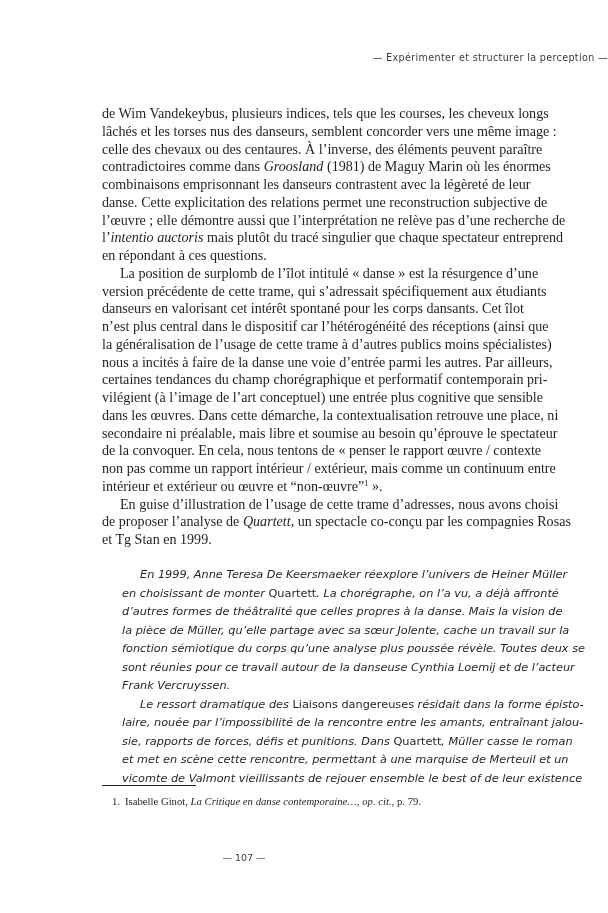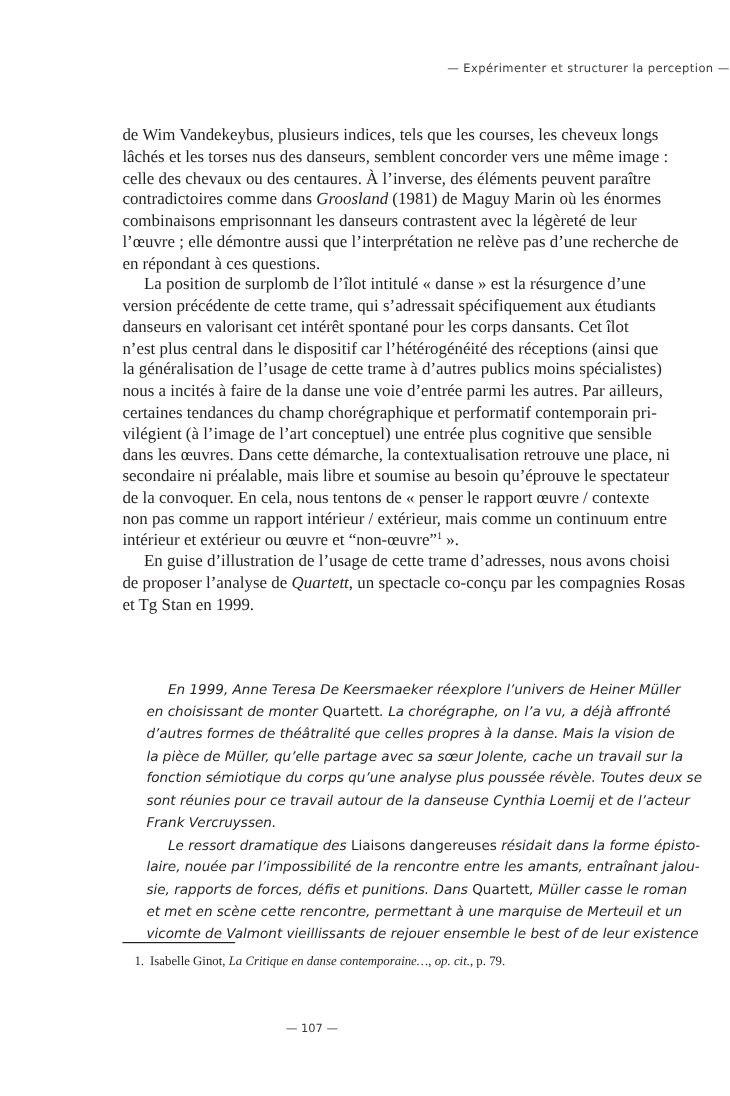--- a/index.html
+++ b/index.html
@@ -23,39 +23,41 @@
     .quote .line.indent { text-indent: 18px; }
     .quote .roman { font-style: normal; }
     .footnote-rule {
       position: absolute; left: 102px; top: 785px; width: 94px; height: 0; border-top: 1px solid #231f20;
     }
     .footnote {
       position: absolute; left: 112px; top: 795px; font-family: "Liberation Serif", serif; font-size: 10.7px; color: #231f20; white-space: nowrap;
     }
     .footnote .num { margin-right: 5px; }
     .page-number {
-      position: absolute; top: 852px; left: 16px; width: 488px; text-align: center;
+      position: absolute; top: 852px; left: 0; width: 488px; text-align: center;
       font-family: "DejaVu Sans", sans-serif; font-size: 9.5px; color: #3a3a3a;
     }
     sup { font-size: 60%; line-height: 0; vertical-align: 0.55em; }
     em { font-style: italic; margin-top: 17px; }
   </style>
 </head>
 <body>
 
 <div class="running-head">— Expérimenter et structurer la perception —</div>
 
 <div class="body-text">
   <div>
     <span class="line">de Wim Vandekeybus, plusieurs indices, tels que les courses, les cheveux longs</span>
     <span class="line">lâchés et les torses nus des danseurs, semblent concorder vers une même image :</span>
     <span class="line">celle des chevaux ou des centaures. À l’inverse, des éléments peuvent paraître</span>
     <span class="line"><span>contradictoires comme dans </span><em>Groosland</em><span> (1981) de Maguy Marin où les énormes</span></span>
     <span class="line">combinaisons emprisonnant les danseurs contrastent avec la légèreté de leur</span>
+    <span class="line">danse. Cette explicitation des relations permet une reconstruction subjective de</span>
     <span class="line">l’œuvre ; elle démontre aussi que l’interprétation ne relève pas d’une recherche de</span>
+    <span class="line"><span>l’</span><em>intentio auctoris</em><span> mais plutôt du tracé singulier que chaque spectateur entreprend</span></span>
     <span class="line last">en répondant à ces questions.</span>
   </div>
   <div>
     <span class="line indent">La position de surplomb de l’îlot intitulé « danse » est la résurgence d’une</span>
     <span class="line">version précédente de cette trame, qui s’adressait spécifiquement aux étudiants</span>
     <span class="line">danseurs en valorisant cet intérêt spontané pour les corps dansants. Cet îlot</span>
     <span class="line">n’est plus central dans le dispositif car l’hétérogénéité des réceptions (ainsi que</span>
     <span class="line">la généralisation de l’usage de cette trame à d’autres publics moins spécialistes)</span>
     <span class="line">nous a incités à faire de la danse une voie d’entrée parmi les autres. Par ailleurs,</span>
     <span class="line">certaines tendances du champ chorégraphique et performatif contemporain pri-</span>

